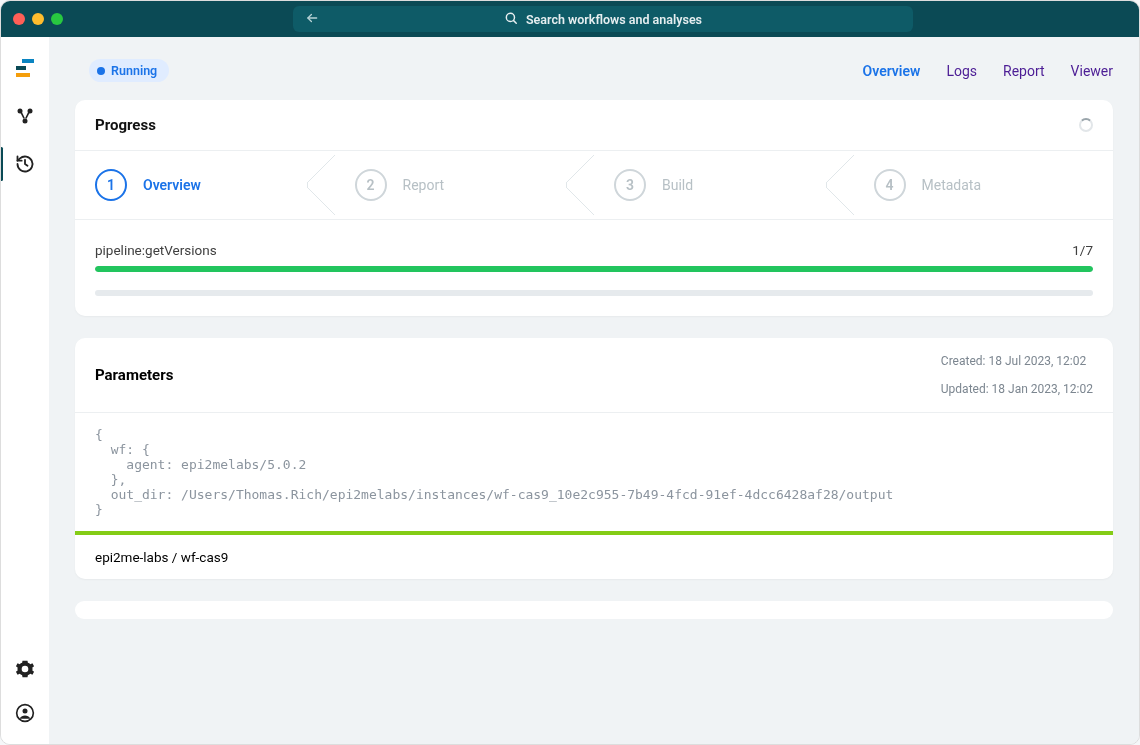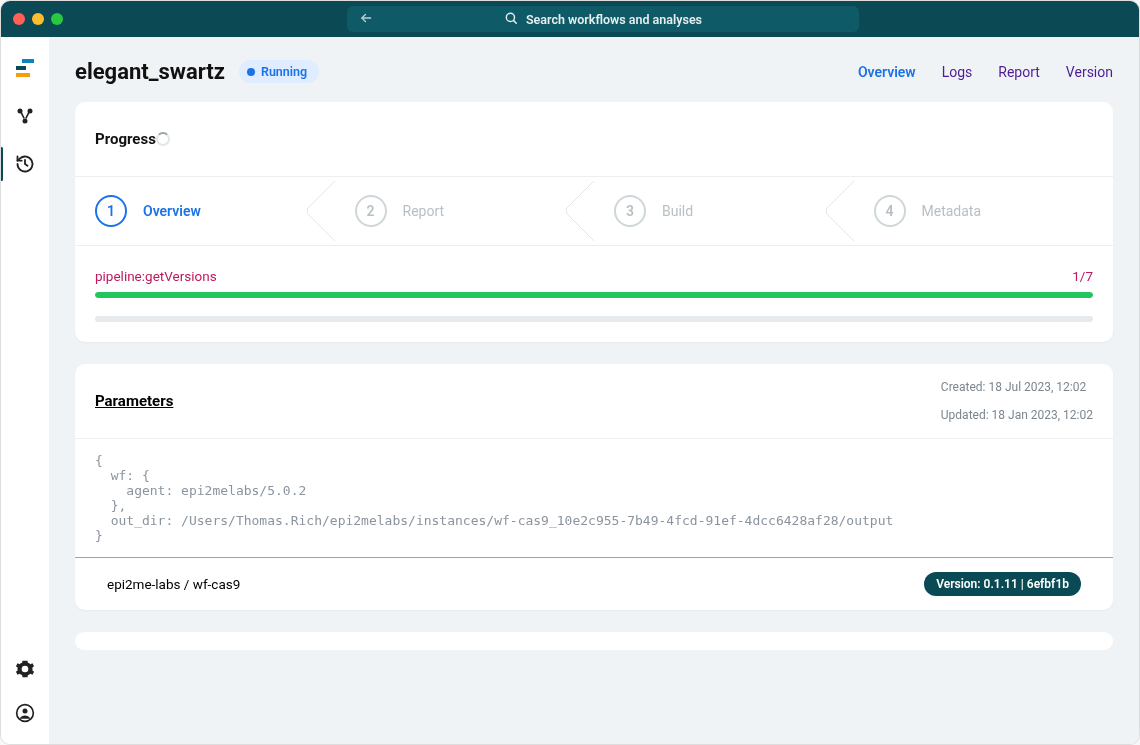--- a/index.html
+++ b/index.html
@@ -29,21 +29,21 @@
   .dot.red { background: #ff5f57; }
   .dot.yellow { background: #ffbd2e; }
   .dot.green { background: #28c840; }
 
   .search-wrap {
     flex: 1;
     display: flex;
     justify-content: center;
   }
   .search-box {
-    width: 512px;
+    width: 620px;
     height: 26px;
     background: #0e5b67;
     border-radius: 6px;
     display: flex;
     align-items: center;
     gap: 10px;
     padding: 0 14px;
     color: #e6eef0;
     font-size: 12.5px;
     position: relative;
@@ -151,26 +151,27 @@
   .tab.active { color: #1b73e8; font-weight: 600; }
 
   
   .card {
     background: #fff;
     border-radius: 10px;
     box-shadow: 0 1px 2px rgba(0,0,0,0.04);
     margin-bottom: 22px;
   }
   .card-header {
-    padding: 28px 20px;
+    padding: 16px 20px;
     font-size: 15px;
     font-weight: 700;
     color: #111;
     display: flex;
     align-items: center;
+    justify-content: space-between;
   }
   .card-divider { border-bottom: 1px solid #eceff1; }
 
   
   .stepper {
     display: flex;
     height: 70px;
     border-top: 1px solid #eceff1;
     border-bottom: 1px solid #eceff1;
     position: relative;
@@ -207,47 +208,47 @@
     background: #fff;
     z-index: 2;
   }
   .step-label { font-size: 14px; color: #b7c0c5; z-index: 2; }
   .step.active .step-circle { border-color: #1b73e8; color: #1b73e8; }
   .step.active .step-label { color: #1b73e8; font-weight: 600; }
 
   
   .prog-section { padding: 14px 20px 20px 20px; }
   .prog-row { margin-top: 8px; }
-  .prog-row-top { display: flex; justify-content: space-between; font-size: 13.5px; color: #be185d; margin-bottom: 8px; }
+  .prog-row-top { display: flex; justify-content: space-between; font-size: 13.5px; color: #404040; margin-bottom: 8px; }
   .prog-bar { height: 6px; background: #e6eaed; border-radius: 4px; overflow: hidden; }
   .prog-fill { height: 100%; background: #22c55e; border-radius: 4px; }
 
   
   .outputs-body { padding: 12px 20px 18px 20px; }
   .output-row { display: flex; align-items: center; font-size: 13.5px; color: #556; }
   .output-row .name { flex: 1; color: #7c8690; }
   .output-row .folder { color: #7c8690; margin-right: 40px; }
   .output-row .size { width: 60px; text-align: right; color: #111; }
 
   
   .param-header { display: flex; justify-content: space-between; align-items: center; padding: 16px 20px; }
-  .param-header h3 { font-size: 15px; font-weight: 700; text-decoration: underline; }
+  .param-header h3 { font-size: 15px; font-weight: 700; }
   .param-meta { font-size: 12px; color: #7c8690; display: flex; gap: 14px; flex-direction: column; }
   .param-code {
     padding: 14px 20px;
     font-family: ui-monospace, SFMono-Regular, Menlo, monospace;
     font-size: 13px;
     color: #8b949e;
     white-space: pre;
     background: #fff;
     border-top: 1px solid #eceff1;
   }
   .param-footer {
-    border-top: 1px solid #84cc16;
-    padding: 14px 32px;
+    border-top: 4px solid #84cc16;
+    padding: 14px 20px;
     display: flex;
     justify-content: space-between;
     align-items: center;
     font-size: 13.5px;
   }
   .version-badge {
     background: #0a4a55;
     color: #fff;
     font-size: 12px;
     font-weight: 600;
@@ -349,28 +350,27 @@
           <path d="M5.5 19c1.3-2.8 4-4 6.5-4s5.2 1.2 6.5 4" fill="currentColor"></path>
         </svg>
     </div>
   </div>
 </div>
 
 <div class="main">
   <div class="content">
 
     <div class="header-row">
-      <div class="page-title">elegant_swartz</div>
       <div class="status-pill">Running</div>
       <div class="header-spacer"></div>
       <div class="tabs">
         <div class="tab active">Overview</div>
         <div class="tab">Logs</div>
         <div class="tab">Report</div>
-        <div class="tab">Version</div>
+        <div class="tab">Viewer</div>
       </div>
     </div>
 
     <div class="card">
       <div class="card-header">
         <span>Progress</span>
         <span class="spinner"></span>
       </div>
       <div class="stepper">
         <div class="step active">
@@ -418,21 +418,20 @@
         </div>
       </div>
       <div class="param-code">{
   wf: {
     agent: epi2melabs/5.0.2
   },
   out_dir: /Users/Thomas.Rich/epi2melabs/instances/wf-cas9_10e2c955-7b49-4fcd-91ef-4dcc6428af28/output
 }</div>
       <div class="param-footer">
         <span>epi2me-labs / wf-cas9</span>
-        <span class="version-badge">Version: 0.1.11 | 6efbf1b</span>
       </div>
     </div>
 
     <div class="stop-card">
       
       
     </div>
 
   </div>
 </div>

